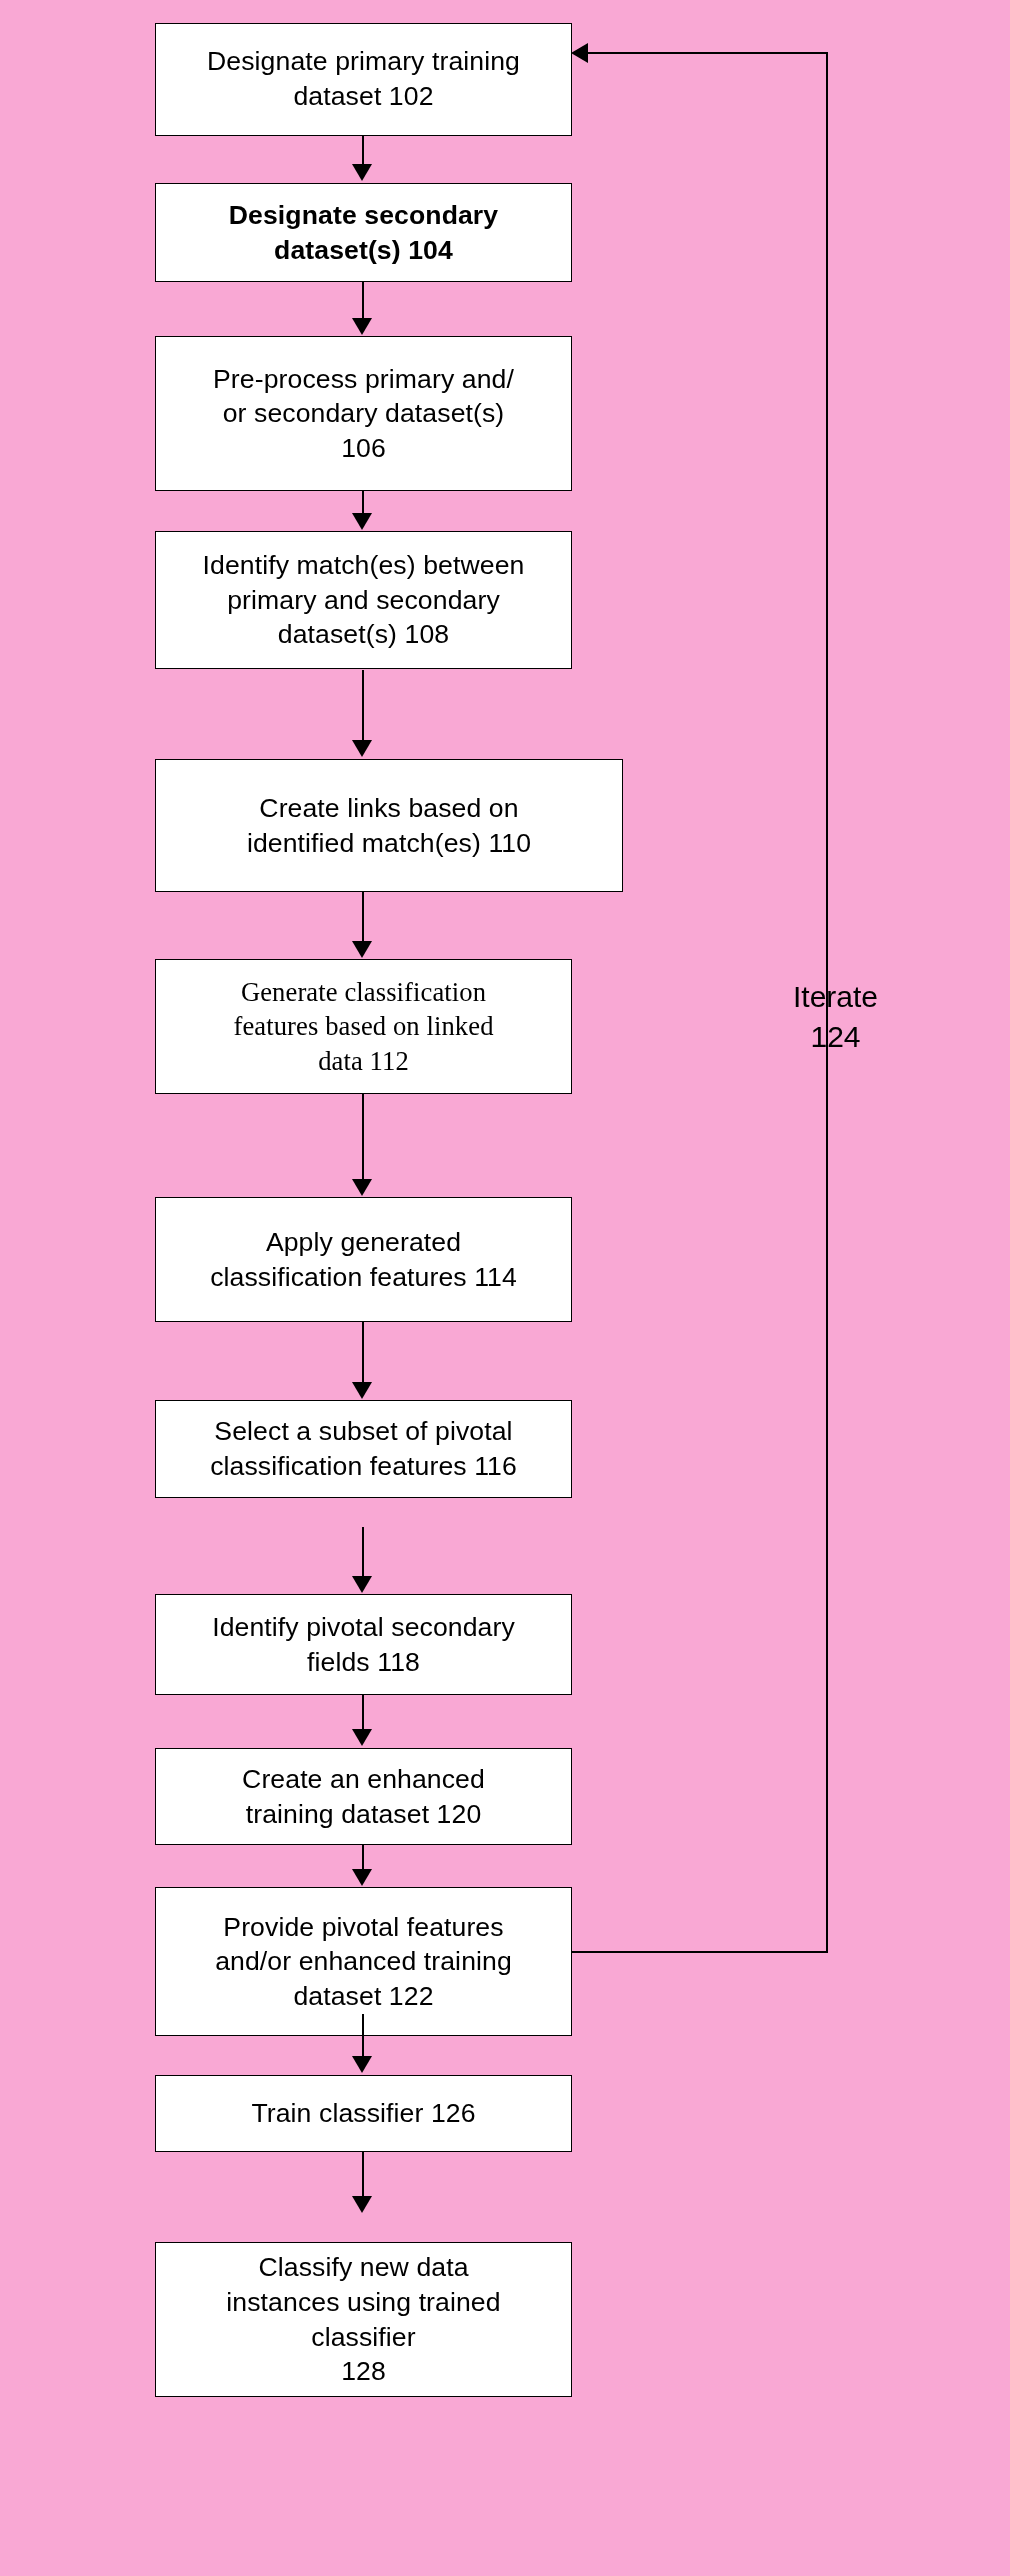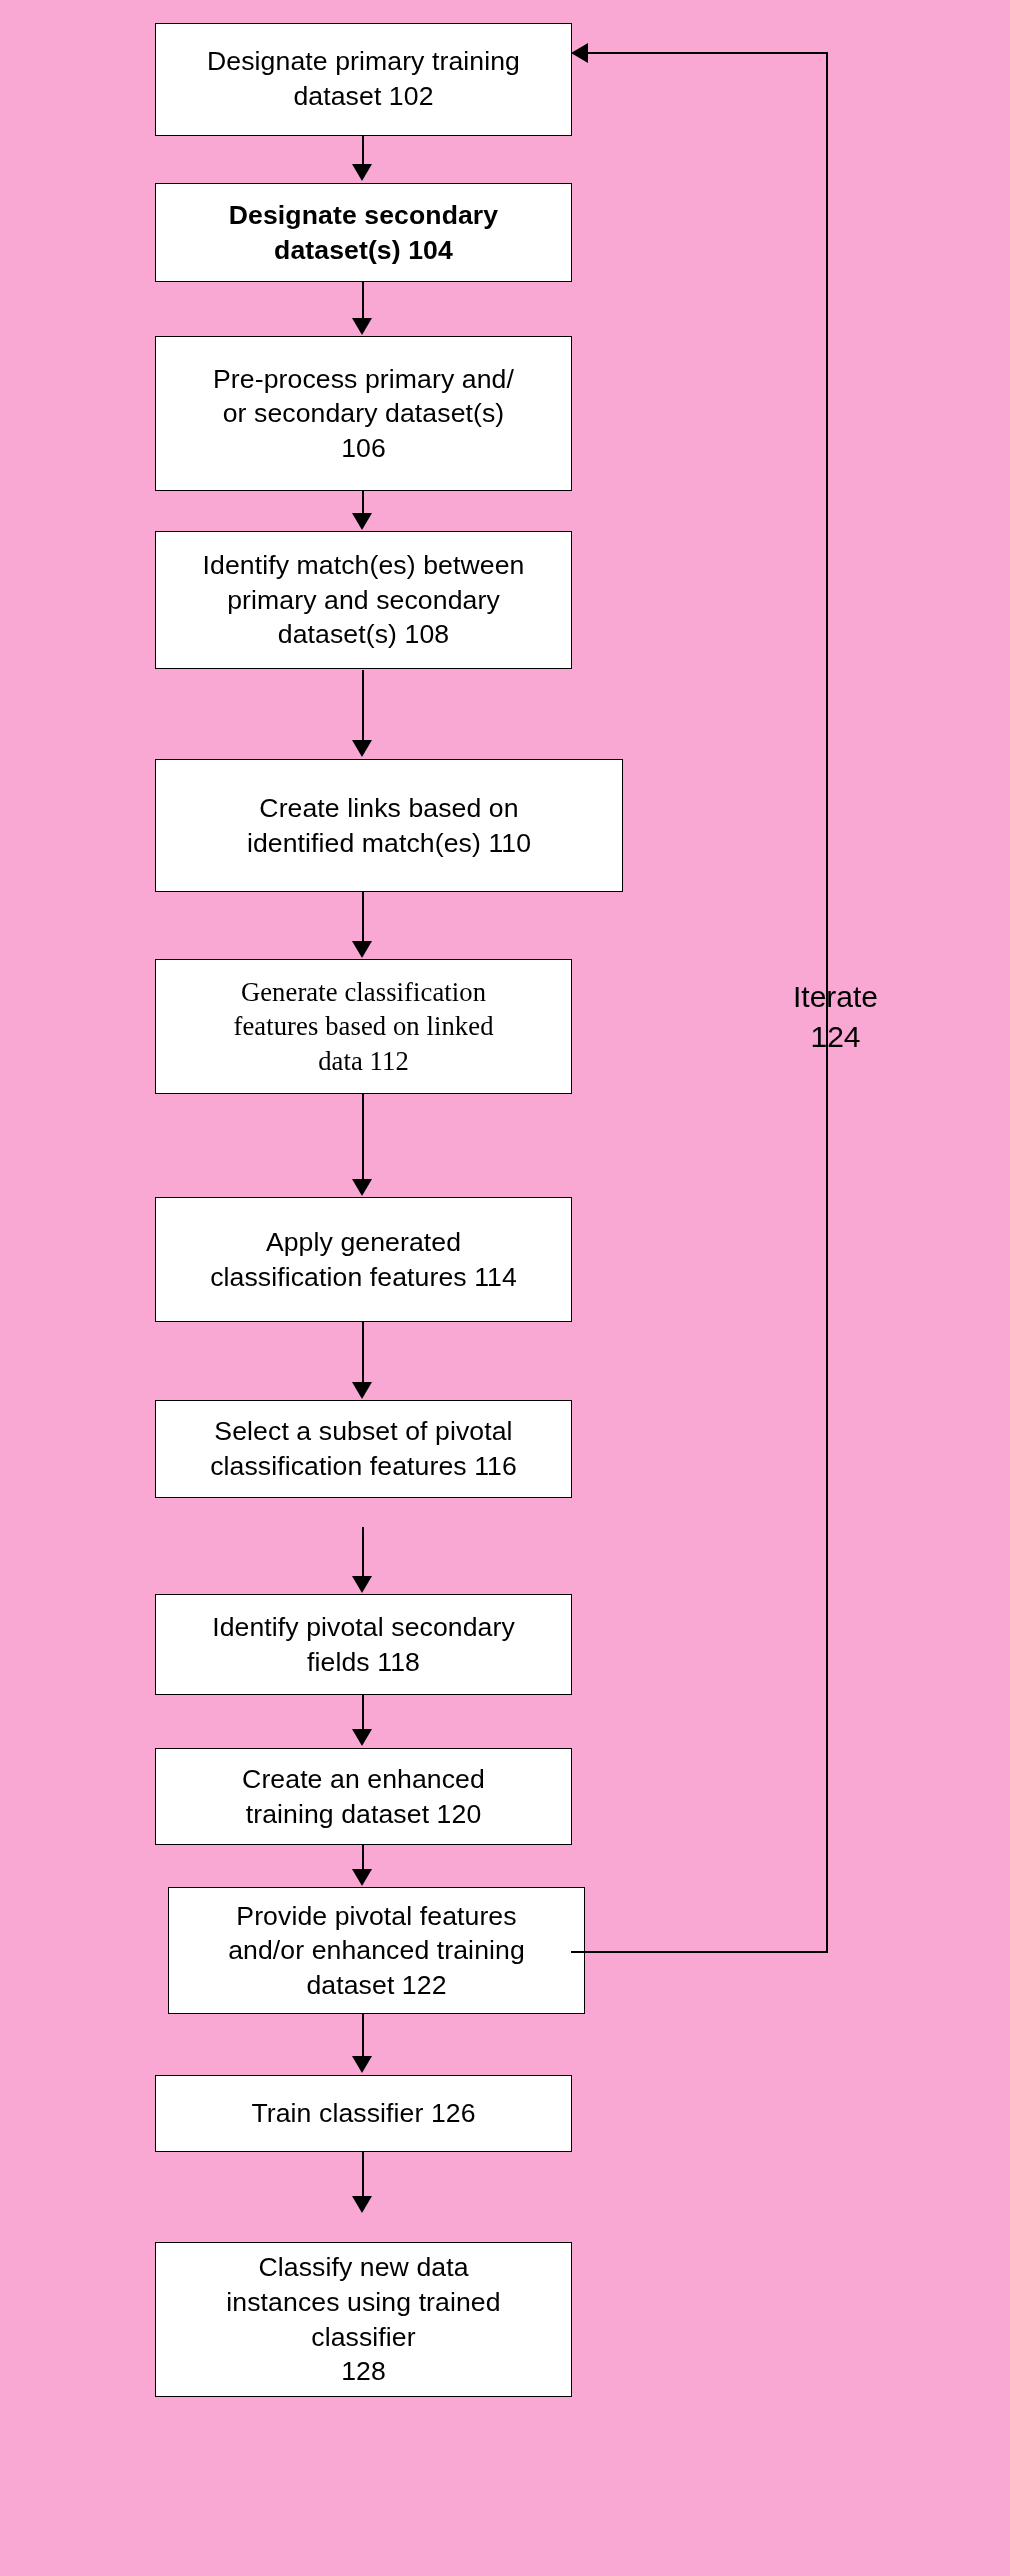--- a/index.html
+++ b/index.html
@@ -122,21 +122,21 @@
   <div class="node" style="left:155px; top:1594px; width:417px; height:101px;">
     <span class="node-label">Identify pivotal secondary
 fields 118</span>
   </div>
 
   <div class="node" style="left:155px; top:1748px; width:417px; height:97px;">
     <span class="node-label">Create an enhanced
 training dataset 120</span>
   </div>
 
-  <div class="node" style="left:168px; top:1887px; width:417px; height:127px;">
+  <div class="node" style="left:155px; top:1887px; width:417px; height:149px;">
     <span class="node-label">Provide  pivotal features
 and/or enhanced training
 dataset 122</span>
   </div>
 
   <div class="node" style="left:155px; top:2075px; width:417px; height:77px;">
     <span class="node-label">Train classifier 126</span>
   </div>
 
   <div class="node" style="left:155px; top:2215px; width:417px; height:155px;margin-top:27px;">

